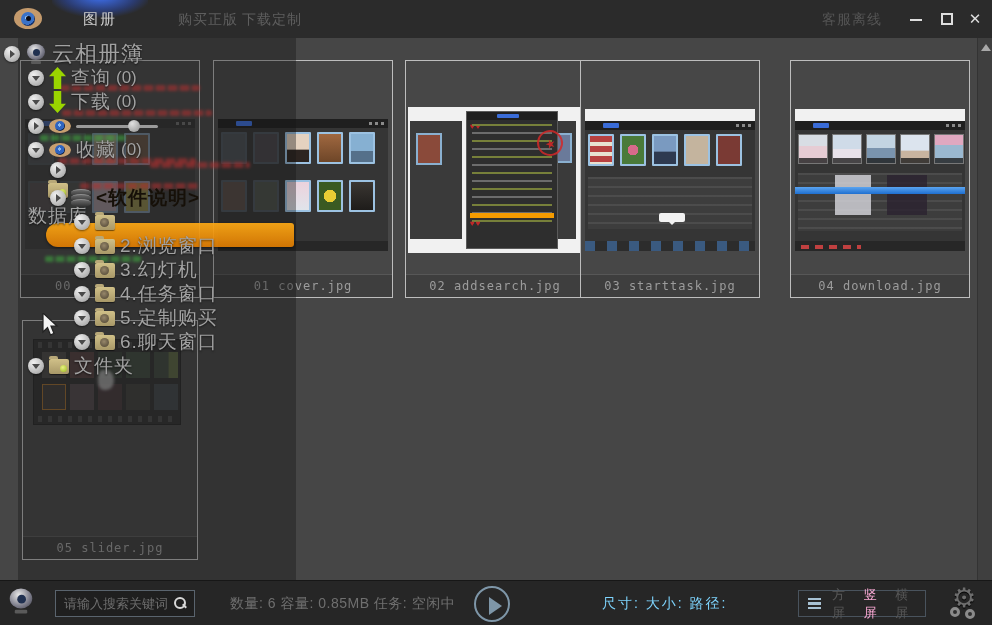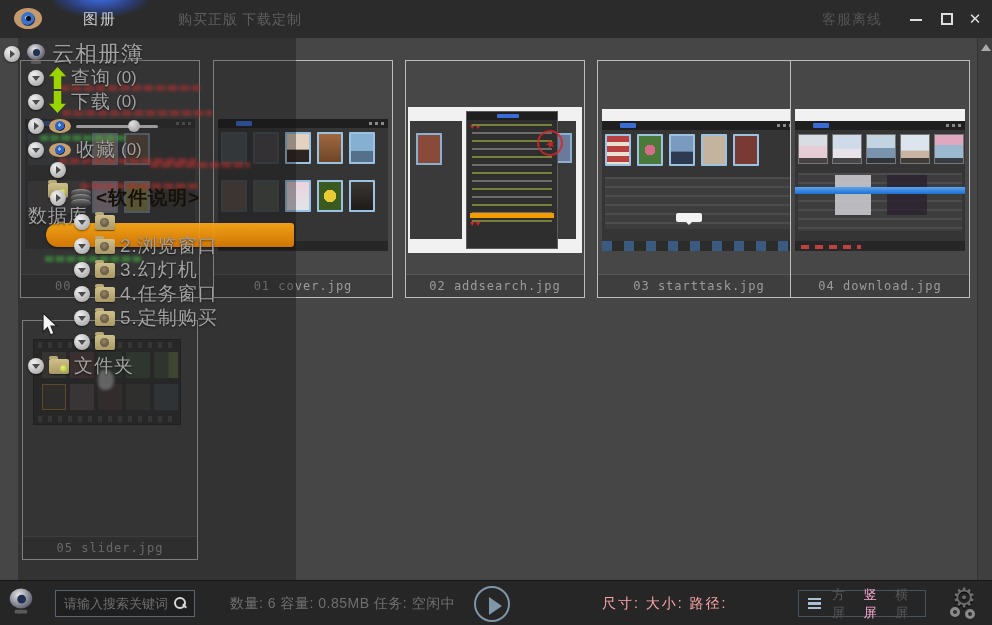--- a/index.html
+++ b/index.html
@@ -120,21 +120,21 @@
     display:flex; align-items:center; }
   .search-box input { flex:1; min-width:0; background:transparent; border:none; outline:none; color:#8a8a8a;
     font-size:13px; padding:0 4px 0 8px; font-family:"Liberation Sans", sans-serif; }
   .search-box input::placeholder { color:#6e6e6e; }
   .mag { width:13px; height:13px; position:relative; margin-right:7px; flex:0 0 auto; }
   .mag::before { content:""; position:absolute; left:0; top:0; width:8px; height:8px; border:2px solid #d8d8d8; border-radius:50%; }
   .mag::after { content:""; position:absolute; left:8px; top:8px; width:5px; height:2px; background:#d8d8d8; transform:rotate(45deg); }
   .stats { position:absolute; left:230px; top:0; height:45px; line-height:45px; color:#6f6f6f; font-size:14px; letter-spacing:.5px; }
   .play-btn { position:absolute; left:474px; top:5px; width:36px; height:36px; border:2px solid #7e96a8; border-radius:50%; }
   .play-btn::after { content:""; position:absolute; left:13px; top:9px; border:9px solid transparent; border-left:13px solid #7e96a8; }
-  .dims { position:absolute; left:602px; top:0; height:45px; line-height:45px; color:#fca5a5; font-size:14px; letter-spacing:2px; }
+  .dims { position:absolute; left:602px; top:0; height:45px; line-height:45px; color:#7dd3fc; font-size:14px; letter-spacing:2px; }
   .orient { position:absolute; left:798px; top:9px; width:128px; height:27px; border:1px solid #49535d;
     display:flex; align-items:center; gap:11px; padding:0 9px; }
   .burger { width:13px; height:11px; background:repeating-linear-gradient(180deg,#a8c2d4 0 2.5px, transparent 2.5px 4.5px); flex:0 0 auto; }
   .orient span { font-size:13px; color:#575757; letter-spacing:1px; }
   .orient span.on { color:#f9a8d4; }
   .gearbot { position:absolute; left:946px; top:3px; width:42px; height:40px; color:#6d6d6d; }
   .gearbot .g { position:absolute; left:6px; top:-2px; font-size:27px; text-shadow:0 1px 1px #000; }
   .gearbot .o1,.gearbot .o2 { position:absolute; width:10px; height:10px; border:3px solid #8a8a8a; border-radius:50%; background:#2e2e2e; }
   .gearbot .o1 { left:4px; top:23px; } .gearbot .o2 { left:19px; top:25px; }
   .cam-ic.big { transform:scale(1.25); position:absolute; left:10px; top:10px; }
@@ -232,21 +232,21 @@
           <div class="rows"></div>
           <div class="orange-line" style="bottom:30px;"></div>
           <div class="hearts" style="left:3px; bottom:20px;">♥♥</div>
           <div class="stamp" style="right:-6px; top:18px;">★</div>
         </div>
       </div>
     </div>
     <div class="caption">02 addsearch.jpg</div>
   </div>
 
-  <div class="card" style="left:597px; top:22px; width:204px; height:238px;">
+  <div class="card" style="left:580px; top:22px; width:180px; height:238px;">
     <div class="shot">
       <div style="position:absolute; left:4px; right:4px; top:48px; height:12px; background:#f1f1f1;"></div>
       <div class="mini-win" style="top:60px; height:130px;">
         <div class="mini-tb">
             <span class="blip"></span>
             <span class="dots"></span>
           </div>
         <div class="cover-row" style="top:13px;">
           <div class="cover" style="background:repeating-linear-gradient(180deg,#b84040 0 6px,#e8e0d0 6px 10px);"></div>
           <div class="cover" style="background:radial-gradient(circle,#d86a8a 30%,#4a7a3a 31%);"></div>
@@ -398,20 +398,21 @@
     <span class="t-label">4.任务窗口</span>
   </div>
   <div class="t-row" style="left:74px; top:268px;">
     <span class="exp down"></span>
     <span class="folder-ic lens"></span>
     <span class="t-label">5.定制购买</span>
   </div>
   <div class="t-row" style="left:74px; top:292px;">
     <span class="exp down"></span>
     <span class="folder-ic lens"></span>
+    <span class="t-label">6.聊天窗口</span>
   </div>
   <div class="t-row" style="left:28px; top:316px;">
     <span class="exp down"></span>
     <span class="folder-ic dot"></span>
     <span class="t-label">文件夹</span>
   </div>
 
   <svg class="cursor" style="left:42px; top:275px;" width="18" height="24" viewBox="0 0 18 24">
     <polygon points="1,0 1,19 5.5,14.5 8.5,22 12,20.4 9,13 15,13" fill="#f4f4f4" stroke="#222" stroke-width="1.2"></polygon>
   </svg>

